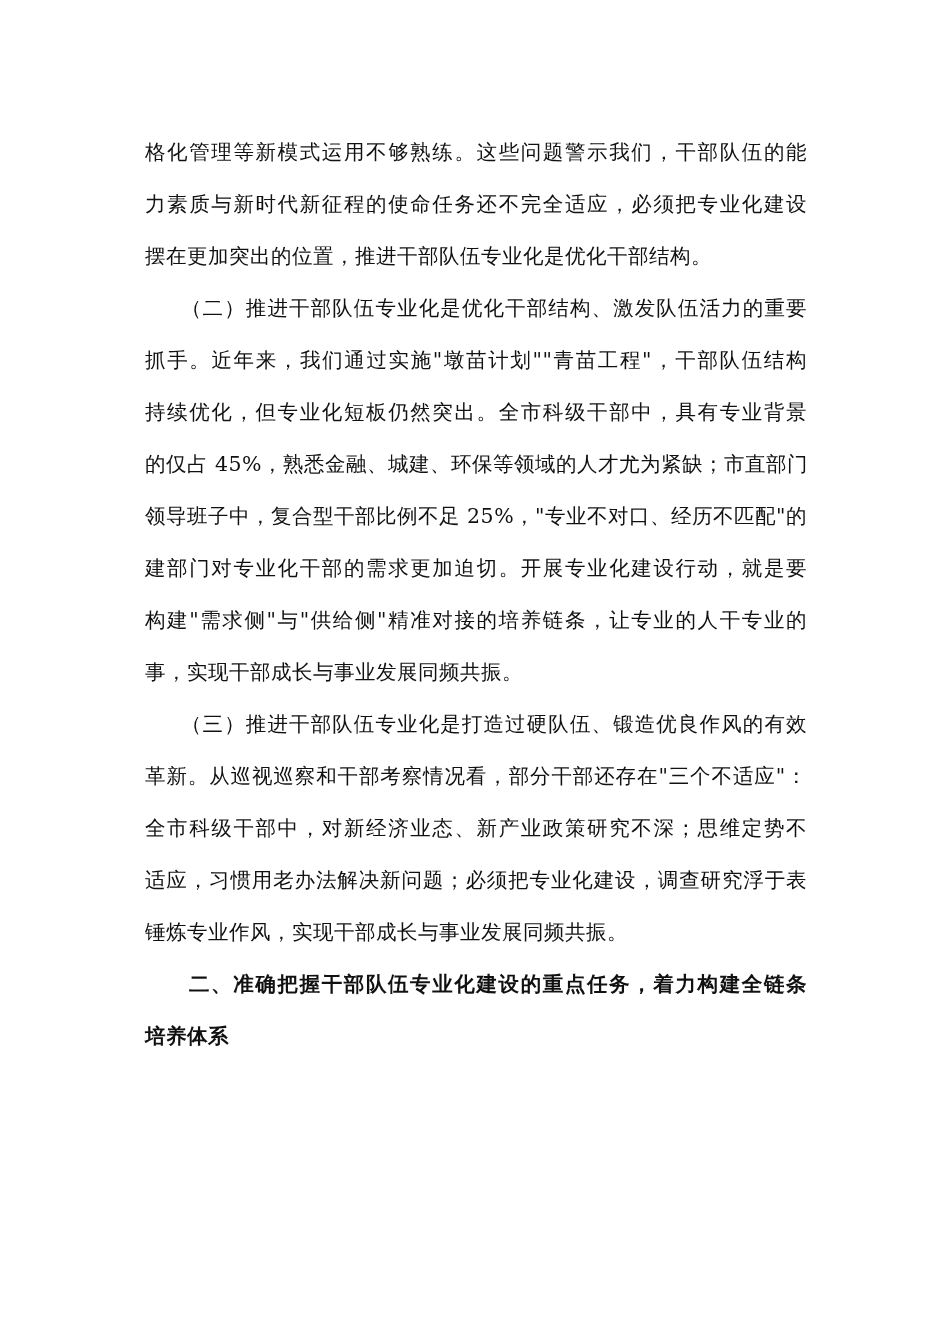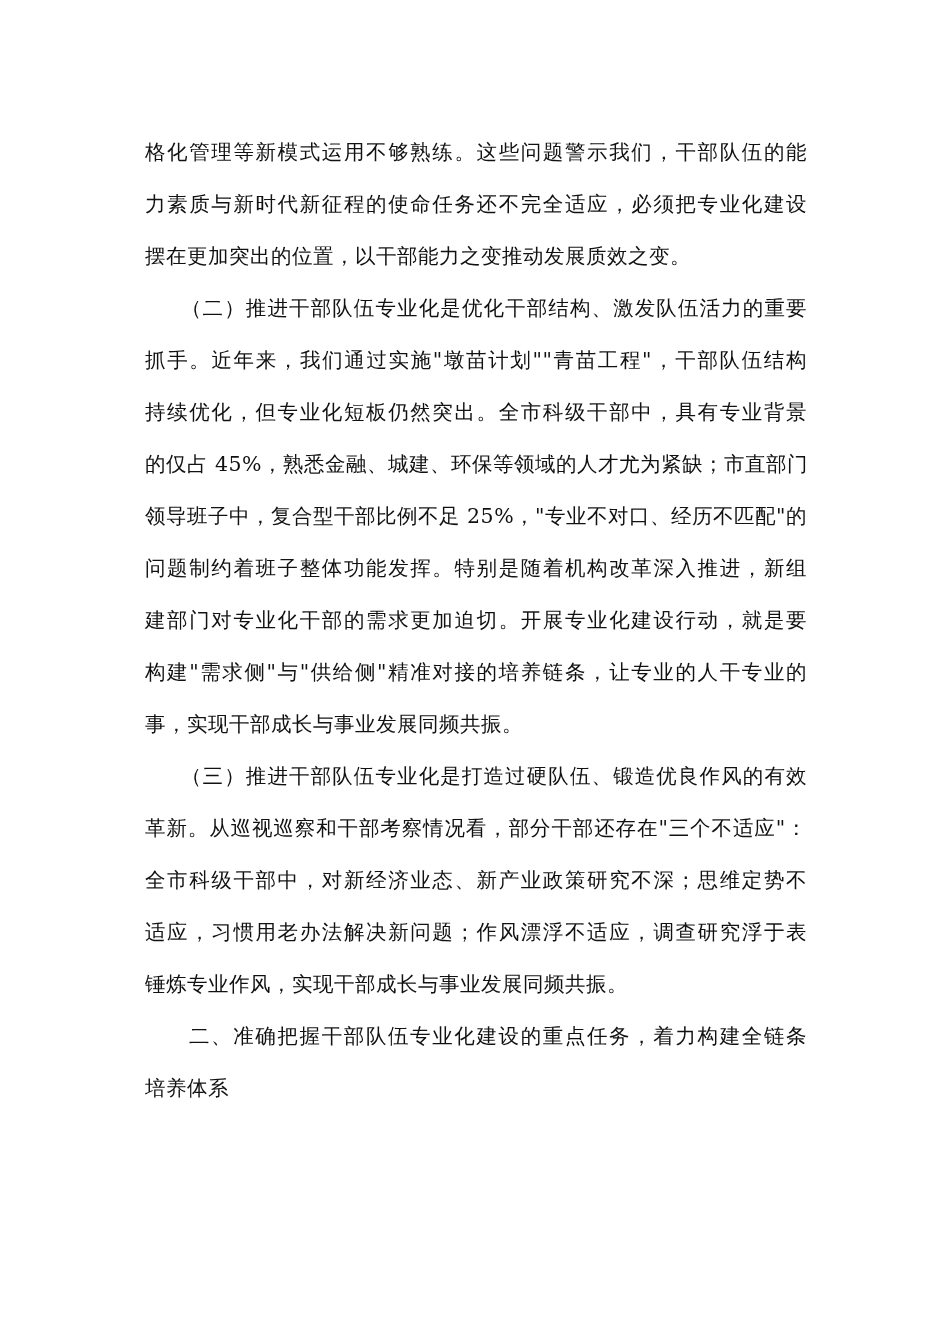--- a/index.html
+++ b/index.html
@@ -44,53 +44,52 @@
       padding-left: 36px;
     }
     .line.indent2 {
       padding-left: 44px;
     }
     .bold {
       font-weight: normal;
       font-family: "DejaVu Sans", "Liberation Sans", sans-serif;
     }
     .heading {
-      font-weight: normal;
+      font-weight: bold;
       font-family: "DejaVu Sans", "Liberation Sans", sans-serif;
     }
   </style>
 </head>
 <body>
 
 <div class="page">
   <div class="content">
 
     <div>
       <div class="line">格化管理等新模式运用不够熟练。这些问题警示我们，干部队伍的能</div>
       <div class="line">力素质与新时代新征程的使命任务还不完全适应，必须把专业化建设</div>
-      <div class="line last">摆在更加突出的位置，以干部能力之变推动发展质效之变。</div>
+      <div class="line last">摆在更加突出的位置，推进干部队伍专业化是优化干部结构。</div>
     </div>
 
     <div>
       <div class="line indent bold">（二）推进干部队伍专业化是优化干部结构、激发队伍活力的重要</div>
       <div class="line"><span class="bold">抓手。</span><span>近年来，我们通过实施"墩苗计划""青苗工程"，干部队伍结构</span></div>
       <div class="line">持续优化，但专业化短板仍然突出。全市科级干部中，具有专业背景</div>
       <div class="line">的仅占 45%，熟悉金融、城建、环保等领域的人才尤为紧缺；市直部门</div>
       <div class="line">领导班子中，复合型干部比例不足 25%，"专业不对口、经历不匹配"的</div>
-      <div class="line">问题制约着班子整体功能发挥。特别是随着机构改革深入推进，新组</div>
       <div class="line">建部门对专业化干部的需求更加迫切。开展专业化建设行动，就是要</div>
       <div class="line">构建"需求侧"与"供给侧"精准对接的培养链条，让专业的人干专业的</div>
       <div class="line last">事，实现干部成长与事业发展同频共振。</div>
     </div>
 
     <div>
       <div class="line indent bold">（三）推进干部队伍专业化是打造过硬队伍、锻造优良作风的有效</div>
       <div class="line">革新。从巡视巡察和干部考察情况看，部分干部还存在"三个不适应"：</div>
       <div class="line">全市科级干部中，对新经济业态、新产业政策研究不深；思维定势不</div>
-      <div class="line">适应，习惯用老办法解决新问题；作风漂浮不适应，调查研究浮于表</div>
+      <div class="line">适应，习惯用老办法解决新问题；必须把专业化建设，调查研究浮于表</div>
       <div class="line last">锤炼专业作风，实现干部成长与事业发展同频共振。</div>
     </div>
 
     <div>
       <div class="line indent2 heading">二、准确把握干部队伍专业化建设的重点任务，着力构建全链条</div>
       <div class="line last heading">培养体系</div>
     </div>
 
   </div>
 </div>

